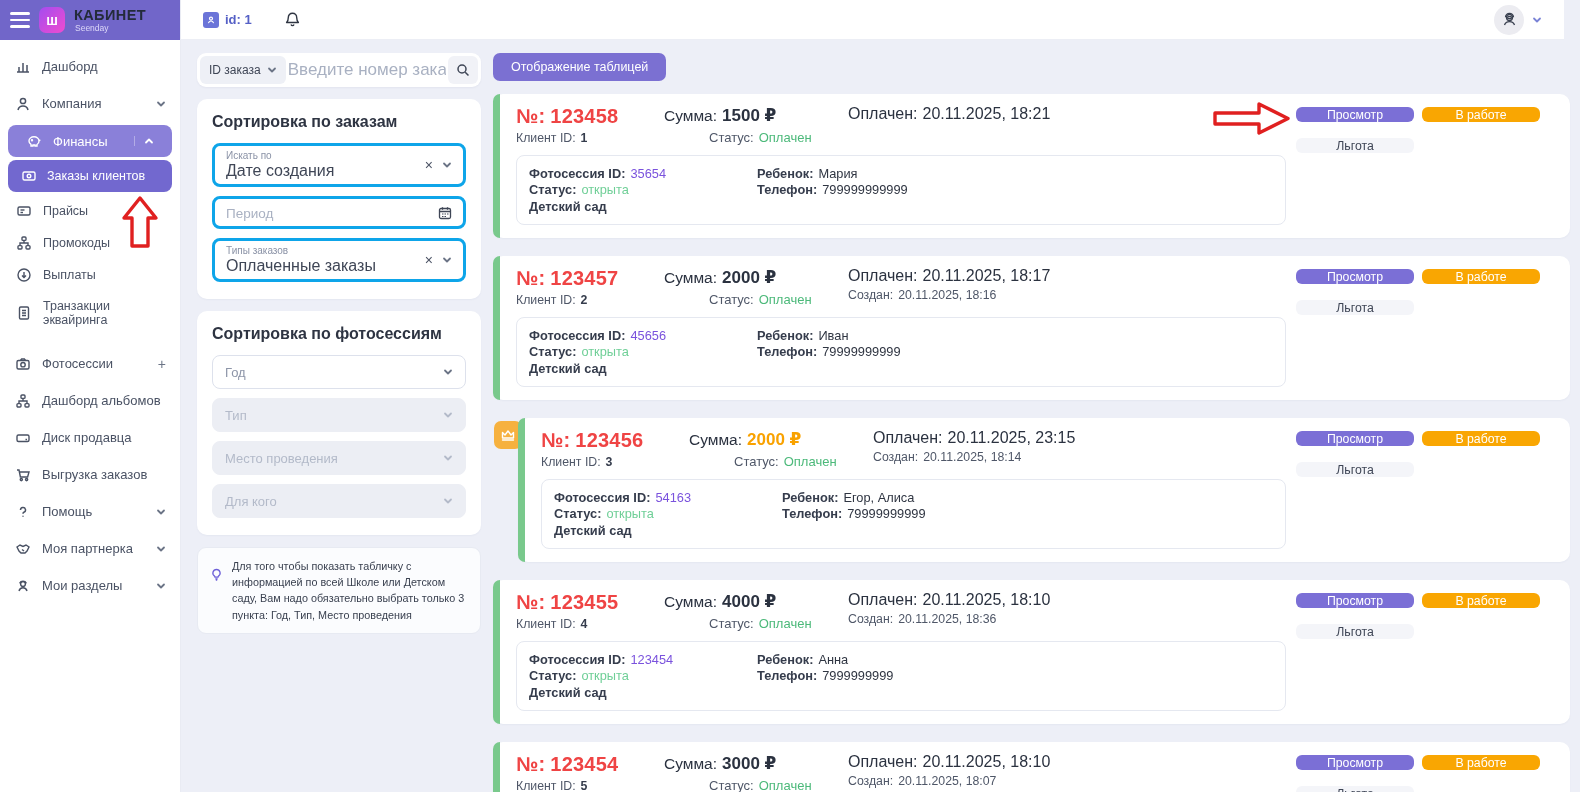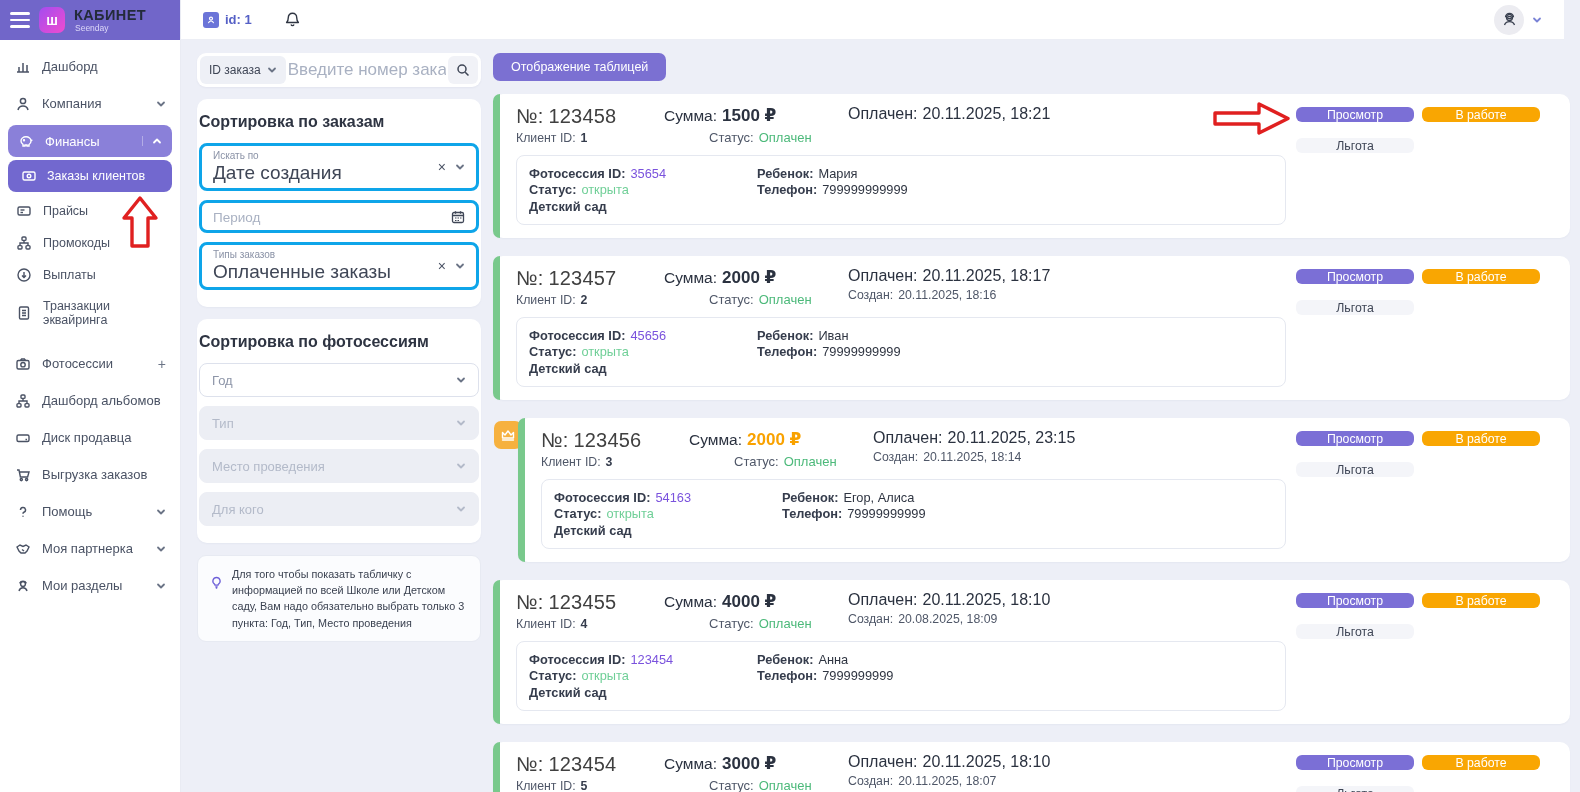--- a/index.html
+++ b/index.html
@@ -19,21 +19,21 @@
   .brand-sub { font-size:8.5px; color:#ddd8f8; margin-top:1px; margin-left:1px; }
 
   .nav { padding-top:8px; }
   .nav-item { display:flex; align-items:center; gap:11px; padding:10px 14px; font-size:13px; color:#4a5264; cursor:pointer; }
   .nav-item .nico { width:17px; height:17px; flex:none; display:flex; align-items:center; justify-content:center; }
   .nav-item .nico svg { stroke:#4a5264; }
   .nav-right { margin-left:auto; display:flex; align-items:center; color:#6b7486; font-size:14px; }
   .chev { width:10px; height:10px; }
   .chev polyline { fill:none; stroke:#6b7486; stroke-width:1.8; stroke-linecap:round; stroke-linejoin:round; }
 
-  .nav-group-active { margin:3px 8px; background:#8a80d9; border-radius:8px; padding:8px 10px; color:#fff; display:flex; align-items:center; gap:11px; font-size:13px; cursor:pointer; }
+  .nav-group-active { margin:3px 8px; background:#8a80d9; border-radius:8px; padding:8px 18px; color:#fff; display:flex; align-items:center; gap:11px; font-size:13px; cursor:pointer; }
   .nav-group-active .nico svg { stroke:#fff; }
   .nav-group-active .gsep { margin-left:auto; border-left:1px solid rgba(255,255,255,.35); padding-left:9px; display:flex; align-items:center; }
   .nav-group-active .chev polyline { stroke:#fff; }
 
   .nav-sub-selected { margin:3px 8px; background:#7268cf; border-radius:8px; padding:8px 10px 8px 13px; color:#fff; display:flex; align-items:center; gap:10px; font-size:12.5px; cursor:pointer; }
   .nav-sub-selected .nico svg { stroke:#fff; }
   .nav-sub { display:flex; align-items:center; gap:11px; padding:8px 14px 8px 16px; font-size:12.5px; color:#4a5264; cursor:pointer; }
   .nav-sub .nico svg { stroke:#4a5264; }
   .nav-sect-gap { height:10px; }
 
@@ -52,26 +52,26 @@
   .filters { width:284px; flex:none; display:flex; flex-direction:column; gap:12px; }
   .orders-col { flex:1; min-width:0; }
 
   
   .searchbar { background:#fff; border-radius:9px; height:34px; display:flex; align-items:center; padding:3px; box-shadow:0 1px 2px rgba(30,40,90,.05); }
   .search-type { background:#eef0f6; border-radius:6px; height:28px; display:flex; align-items:center; gap:6px; padding:0 9px; font-size:12px; color:#3f4656; cursor:pointer; flex:none; }
   .searchbar input { flex:1; min-width:0; border:none; outline:none; font-size:17px; padding:0 2px; color:#3f4656; font-family:inherit; background:transparent; }
   .searchbar input::placeholder { color:#a9b1c2; }
   .search-btn { width:30px; height:28px; background:#f1f2f7; border-radius:6px; display:flex; align-items:center; justify-content:center; cursor:pointer; flex:none; }
 
-  .fcard { background:#fff; border-radius:10px; padding:14px 2px 15px; box-shadow:0 1px 2px rgba(30,40,90,.04); }
+  .fcard { background:#fff; border-radius:10px; padding:14px 15px 15px; box-shadow:0 1px 2px rgba(30,40,90,.04); }
   .fcard h3 { font-size:16px; color:#2e3442; margin-bottom:12px; }
   .field { border:3px solid #0ea5e9; border-radius:8px; padding:4px 11px; display:flex; align-items:center; margin-bottom:9px; min-height:40px; background:#fff; }
   .field .ftxt { flex:1; min-width:0; }
   .flabel { font-size:10px; color:#8a92a6; display:block; }
-  .fvalue { font-size:19px; color:#3f4656; display:block; margin-top:1px; }
+  .fvalue { font-size:16px; color:#3f4656; display:block; margin-top:1px; }
   .ficons { display:flex; align-items:center; gap:9px; flex:none; }
   .xicon { font-size:14px; color:#4a5264; cursor:pointer; line-height:1; }
   .field.simple { min-height:33px; }
   .placeholder { font-size:13.5px; color:#a9b1c2; }
   .cal-icon { cursor:pointer; display:flex; }
 
   .select { border:1px solid #dde1ec; border-radius:8px; height:34px; display:flex; align-items:center; justify-content:space-between; padding:0 12px; margin-bottom:9px; font-size:13px; color:#8d95a8; cursor:pointer; background:#fff; }
   .select.disabled { background:#eceef4; border-color:#eceef4; color:#b3bac9; cursor:default; }
   .select.disabled .chev polyline { stroke:#b3bac9; }
 
@@ -83,21 +83,21 @@
 
   .order-card { position:relative; background:#fff; border-radius:10px; margin-bottom:18px; display:flex; box-shadow:0 1px 2px rgba(30,40,90,.04); }
   .order-card.vip { margin-left:25px; }
   .gbar { width:7px; flex:none; background:#79c98c; border-radius:10px 0 0 10px; position:relative; z-index:1; }
   .crown-badge { position:absolute; left:-24px; top:3px; width:28px; height:28px; background:#f6b13f; border-radius:7px; display:flex; align-items:center; justify-content:center; z-index:0; }
   .card-body { flex:1; min-width:0; padding:11px 10px 13px 16px; }
   .card-head { display:flex; margin-bottom:10px; }
   .hcol1 { width:132px; flex:none; }
   .hcol2 { width:176px; flex:none; margin-left:16px; }
   .hcol3 { flex:1; min-width:0; margin-left:8px; }
-  .ord-num { font-size:20px; font-weight:normal; color:#404040; letter-spacing:.2px; }
+  .ord-num { font-size:20px; font-weight:bold; color:#ef4444; letter-spacing:.2px; }
   .sub-line { font-size:12.3px; color:#4f5768; margin-top:3px; }
   .sub-line b { color:#353c4c; }
   .sum-line { font-size:15.5px; color:#2b3240; }
   .sum-line b { font-size:17px; }
   .sum-line b.hl { color:#f9a200; }
   .status-line { font-size:13px; color:#4f5768; margin-top:4px;margin-left:45px; }
   .green { color:#4cb97a; }
   .green-lc { color:#6fcf97; }
   .paid-line { font-size:16px; color:#2b3240; }
   .created-line { font-size:12.3px; color:#4f5768; margin-top:3px; }
@@ -597,21 +597,21 @@
             <div class="hcol1">
               <div class="ord-num"><span class="lbl">№:</span><span>123455</span></div>
               <div class="sub-line"><span class="lbl">Клиент ID:</span><b>4</b></div>
             </div>
             <div class="hcol2">
               <div class="sum-line"><span class="lbl">Сумма:</span><b>4000 ₽</b></div>
               <div class="status-line"><span class="lbl">Статус:</span><span class="green">Оплачен</span></div>
             </div>
             <div class="hcol3">
               <div class="paid-line"><span class="lbl">Оплачен:</span><span>20.11.2025, 18:10</span></div>
-              <div class="created-line"><span class="lbl">Создан:</span><span>20.08.2025, 18:09</span></div>
+              <div class="created-line"><span class="lbl">Создан:</span><span>20.11.2025, 18:36</span></div>
             </div>
           </div>
           <div class="detail-box">
             <div class="dcol1">
               <div class="dline"><b class="lbl">Фотосессия ID:</b><span class="ps-link">123454</span></div>
               <div class="dline"><b class="lbl">Статус:</b><span class="green-lc">открыта</span></div>
               <div class="dline"><b>Детский сад</b></div>
             </div>
             <div class="dcol2">
               <div class="dline"><b class="lbl">Ребенок:</b><span>Анна</span></div>

